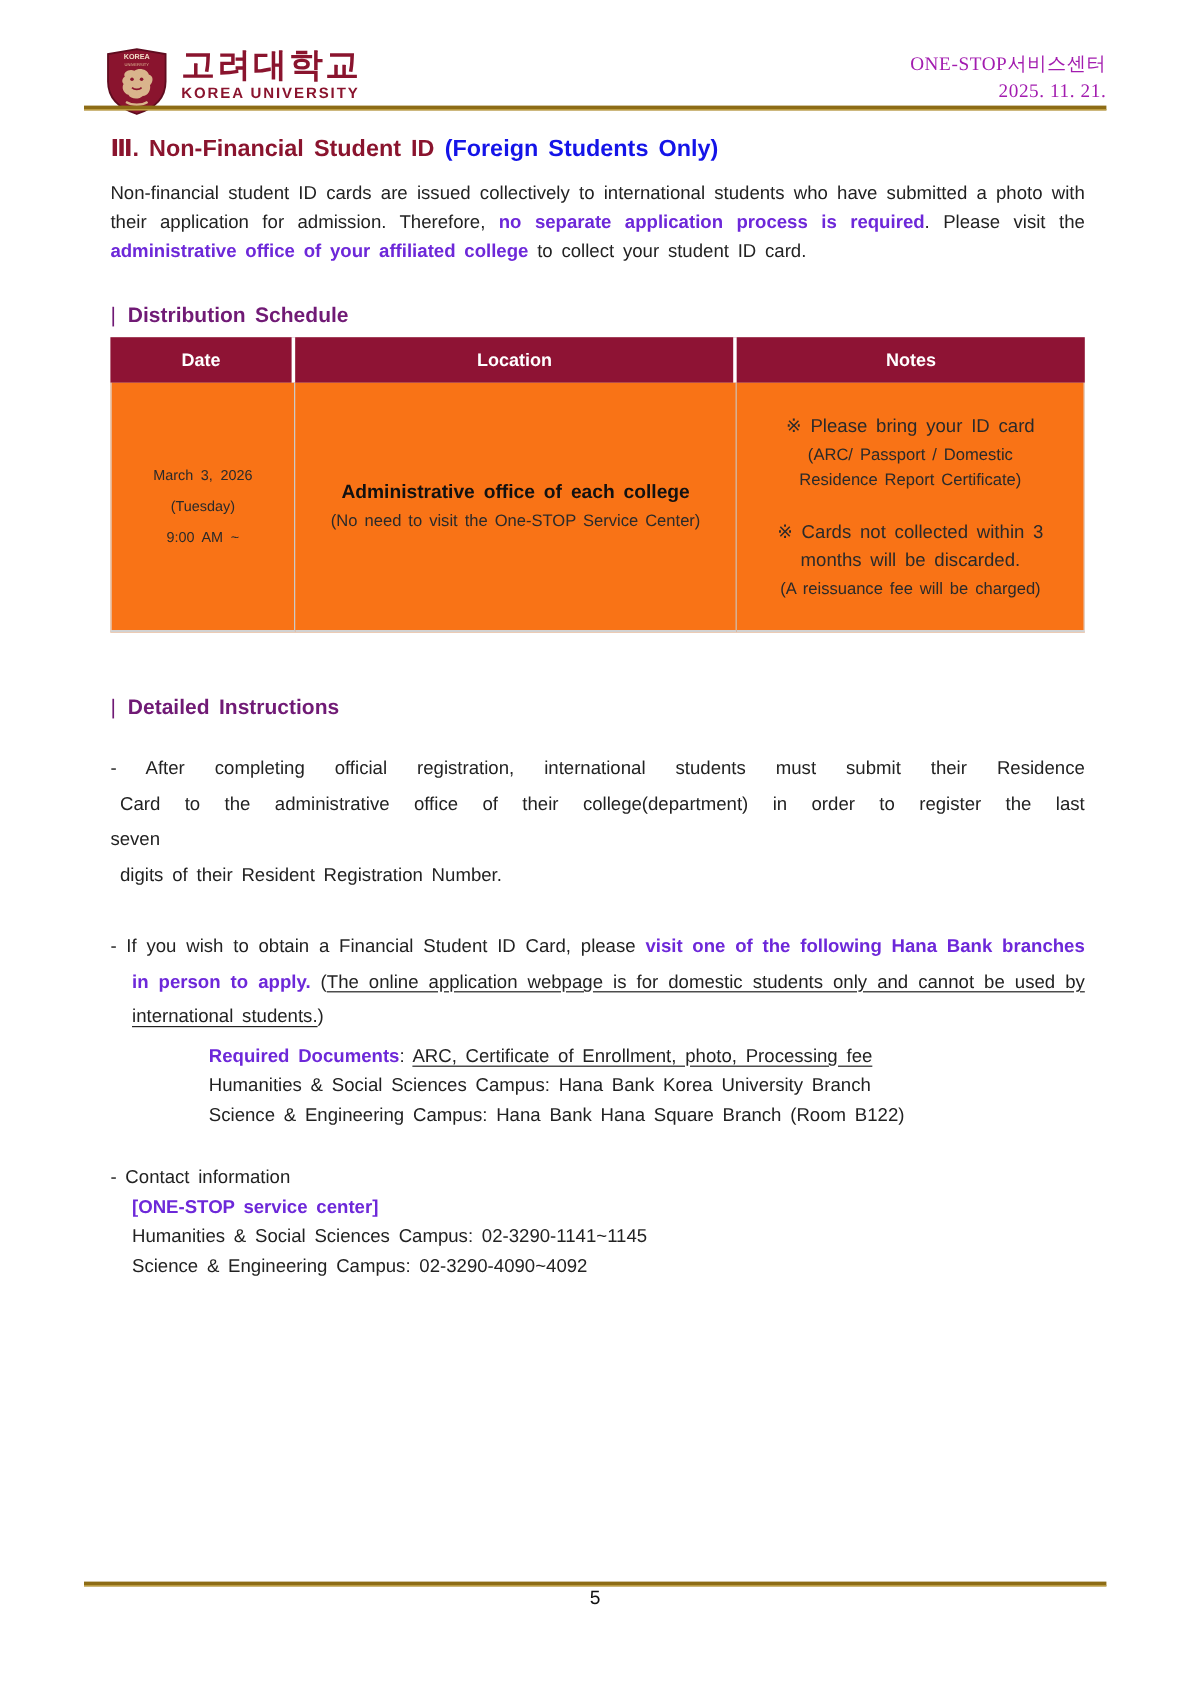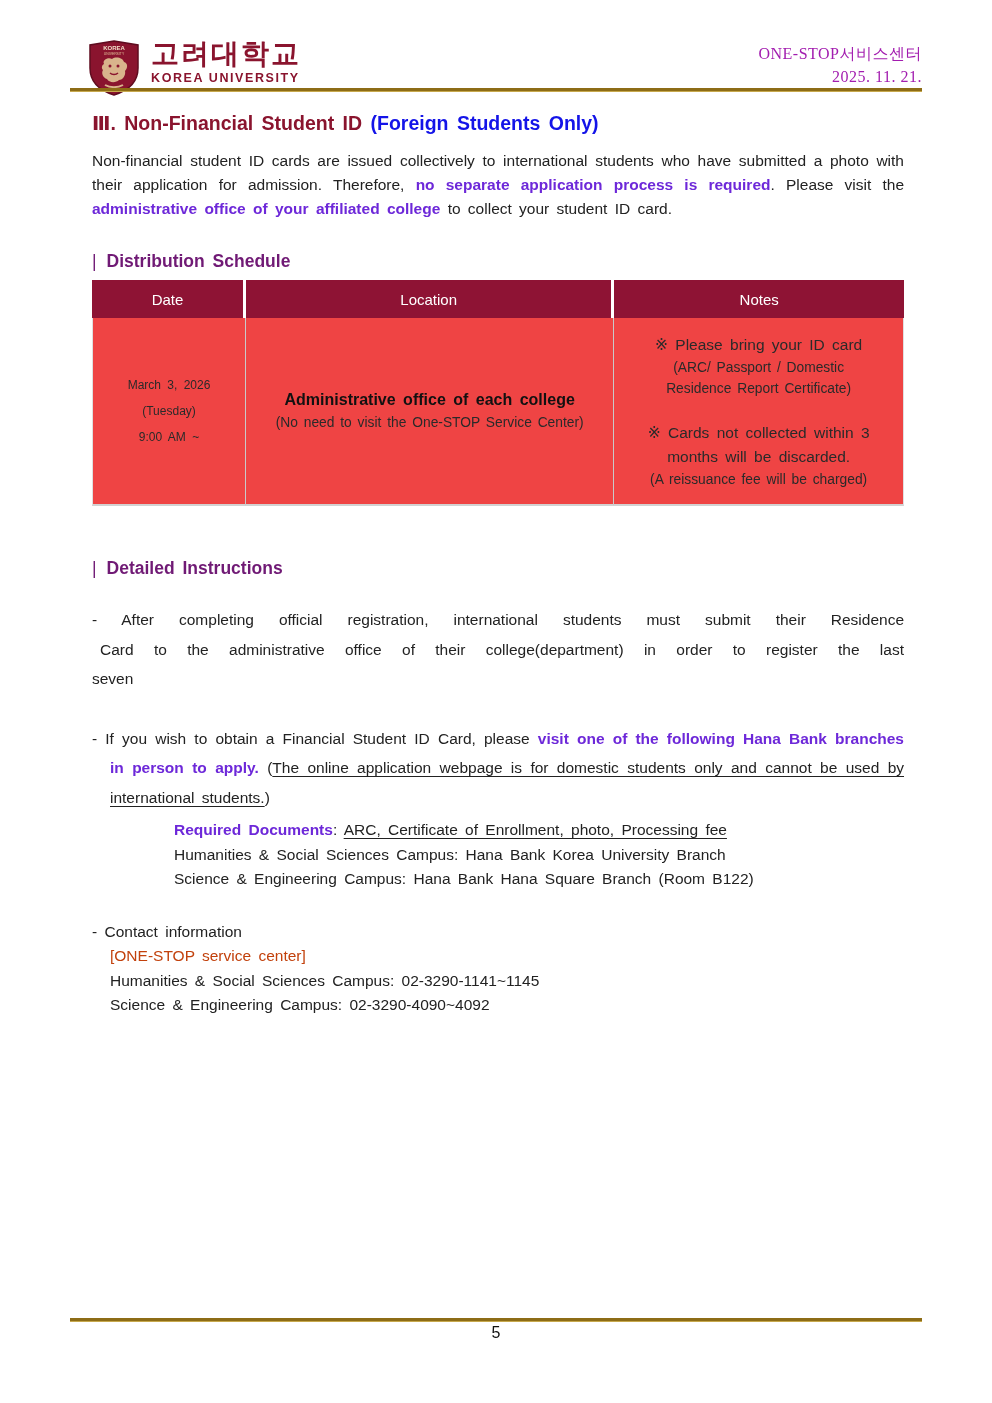--- a/index.html
+++ b/index.html
@@ -39,28 +39,28 @@
   b.seg{font-weight:bold;color:#6d28d9;}
   .u{text-decoration:underline;text-underline-offset:3px;}
   .section-head{
     font-size:17.5px;font-weight:bold;color:#701a75;
     margin:30px 0 8px 0;word-spacing:3px;
   }
   .section-head .bar{font-weight:400;margin-right:10px;}
   
   table.sched{border-collapse:separate;border-spacing:0;width:812px;margin-top:2px;}
   table.sched th{
-    background:#8e1334;color:#fff;font-size:15px;font-weight:normal;
+    background:#8e1334;color:#fff;font-size:15px;font-weight:bold;
     height:38px;text-align:center;vertical-align:middle;padding:0;
     border-right:3px solid #fff;
   }
   table.sched th:last-child{border-right:none;}
   table.sched td{
-    background:#ef4444;vertical-align:middle;text-align:center;
-    height:174px;padding:6px 8px;
+    background:#f97316;vertical-align:middle;text-align:center;
+    height:174px;padding:16px 8px;
     border-right:1px solid #c9c9c9;
     border-bottom:2px solid #d2d2d2;
   }
   table.sched td:first-child{border-left:1px solid #e0e0e0;}
   table.sched td:last-child{border-right:1px solid #e0e0e0;}
   .col-date{width:152px;}
   .col-loc{width:368px;}
   .col-notes{width:292px;}
   .cell-line{font-size:12px;line-height:26px;color:#2a2a2a;word-spacing:3px;}
   .loc-title{font-size:16px;font-weight:bold;color:#111;line-height:24px;word-spacing:3px;}
@@ -73,21 +73,21 @@
   .b1-justify{text-align:justify;text-align-last:justify;}
   .b1-indent{padding-left:8px;}
   .bullet-para{
     font-size:15.5px;line-height:29.5px;color:#222;word-spacing:3px;
     text-align:justify;margin:30px 0 0 0;
     padding-left:18px;text-indent:-18px;
   }
   .req-block{margin:6px 0 0 82px;font-size:15.5px;line-height:24.5px;word-spacing:3px;color:#222;}
   .contact-block{margin:28px 0 0 0;font-size:15.5px;line-height:24.5px;word-spacing:3px;color:#222;}
   .contact-indent{margin-left:18px;}
-  .bold-line{font-weight:normal;color:#c2410c;}
+  .bold-line{font-weight:bold;color:#6d28d9;}
   
   .page-num{position:absolute;top:1324px;left:0;width:100%;text-align:center;font-size:16px;color:#111;}
 </style>
 </head>
 <body>
 
 <div class="page">
 
   <div class="header">
     <div class="logo">
@@ -156,20 +156,21 @@
         </tr>
       </tbody>
     </table>
 
     <h2 class="section-head" style="margin-top:52px;"><span class="bar">|</span><span>Detailed Instructions</span></h2>
 
     <div style="margin-top:26px;">
       <div class="b1-line b1-justify">- After completing official registration, international students must submit their Residence</div>
       <div class="b1-line b1-justify b1-indent">Card to the administrative office of their college(department) in order to register the last</div>
       <div class="b1-line">seven</div>
+      <div class="b1-line b1-indent">digits of their Resident Registration Number.</div>
     </div>
 
     <p class="bullet-para"><span>- If you wish to obtain a Financial Student ID Card, please </span><b class="seg">visit one of the following Hana Bank branches in person to apply.</b><span> (</span><span class="u">The online application webpage is for domestic students only and cannot be used by international students.</span><span>)</span></p>
 
     <div class="req-block">
       <div><b class="seg">Required Documents</b><span>: </span><span class="u">ARC, Certificate of Enrollment, photo, Processing fee</span></div>
       <div>Humanities &amp; Social Sciences Campus: Hana Bank Korea University Branch</div>
       <div>Science &amp; Engineering Campus: Hana Bank Hana Square Branch (Room B122)</div>
     </div>
 

